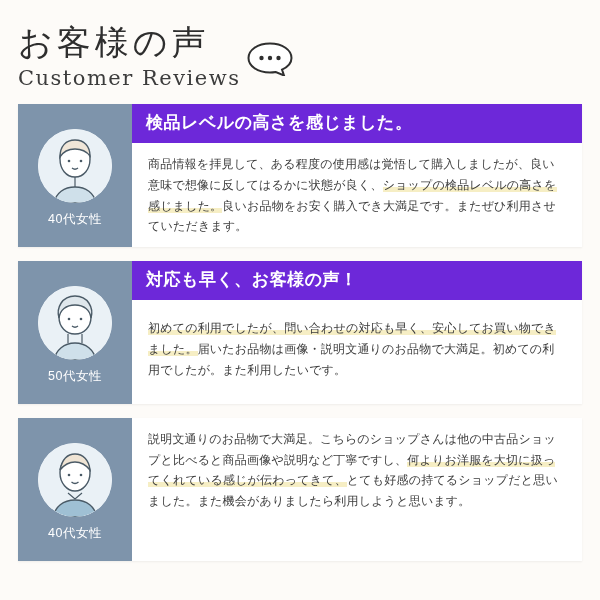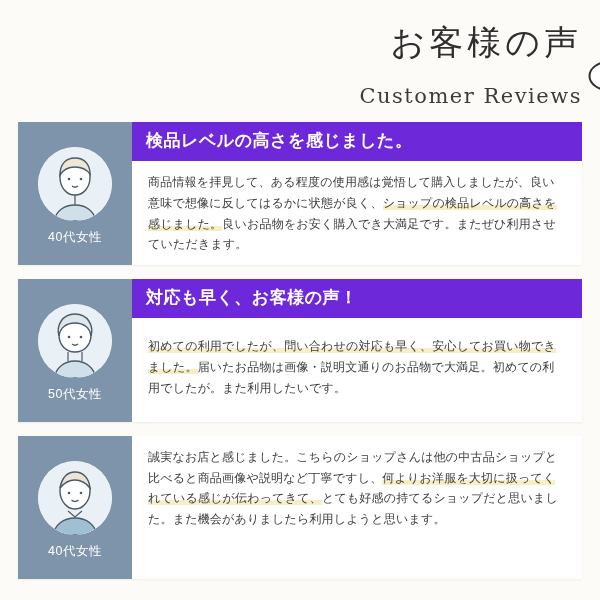--- a/index.html
+++ b/index.html
@@ -18,36 +18,36 @@
     position: relative;
     width: 600px;
     height: 600px;
     box-sizing: border-box;
     padding: 0 18px;
     background: #fdfbf8;
   }
 
   
   .header {
-    text-align: right;
+    text-align: left;
     padding-top: 20px;
     position: relative;
   }
   .title-jp {
     font-family: "DejaVu Serif", "Liberation Serif", serif;
     font-size: 34px;
     letter-spacing: 4px;
     color: #2e2e2e;
     margin: 0;
     font-weight: 400;
   }
   .title-en-wrap {
     position: relative;
     display: inline-block;
-    margin-top: 18px;
+    margin-top: 0;
   }
   .title-en {
     font-family: "DejaVu Serif", "Liberation Serif", serif;
     font-size: 21px;
     letter-spacing: 1.5px;
     color: #3c3c3c;
     font-weight: 400;
   }
   .bubble-icon {
     position: absolute;
@@ -217,17 +217,17 @@
             <circle cx="31" cy="32" r="1.3" fill="#4a5a66"></circle>
             <circle cx="43" cy="32" r="1.3" fill="#4a5a66"></circle>
             <path d="M33.5 39 q3.5 3 7 0" fill="none" stroke="#4a5a66" stroke-width="1.3"></path>
             <path d="M30 50 L37 56 L44 50" fill="none" stroke="#4a5a66" stroke-width="1.2"></path>
           </g>
         </svg>
       </div>
       <div class="age-label">40代女性</div>
     </div>
     <div class="card-right">
-      <div class="card-body"><span>誠実なお店と感じました。こちらのショップさんは他の中古品ショップと比べると商品画像や説明など丁寧ですし、</span><span class="hl">何よりお洋服を大切に扱ってくれている感じが伝わってきて、</span><span>とても好感の持てるショップだと思いました。また機会がありましたら利用しようと思います。</span></div>
+      <div class="card-body"><span>説明文通りのお品物で大満足。こちらのショップさんは他の中古品ショップと比べると商品画像や説明など丁寧ですし、</span><span class="hl">何よりお洋服を大切に扱ってくれている感じが伝わってきて、</span><span>とても好感の持てるショップだと思いました。また機会がありましたら利用しようと思います。</span></div>
     </div>
   </div>
 
 </div>
 
 </body></html>

